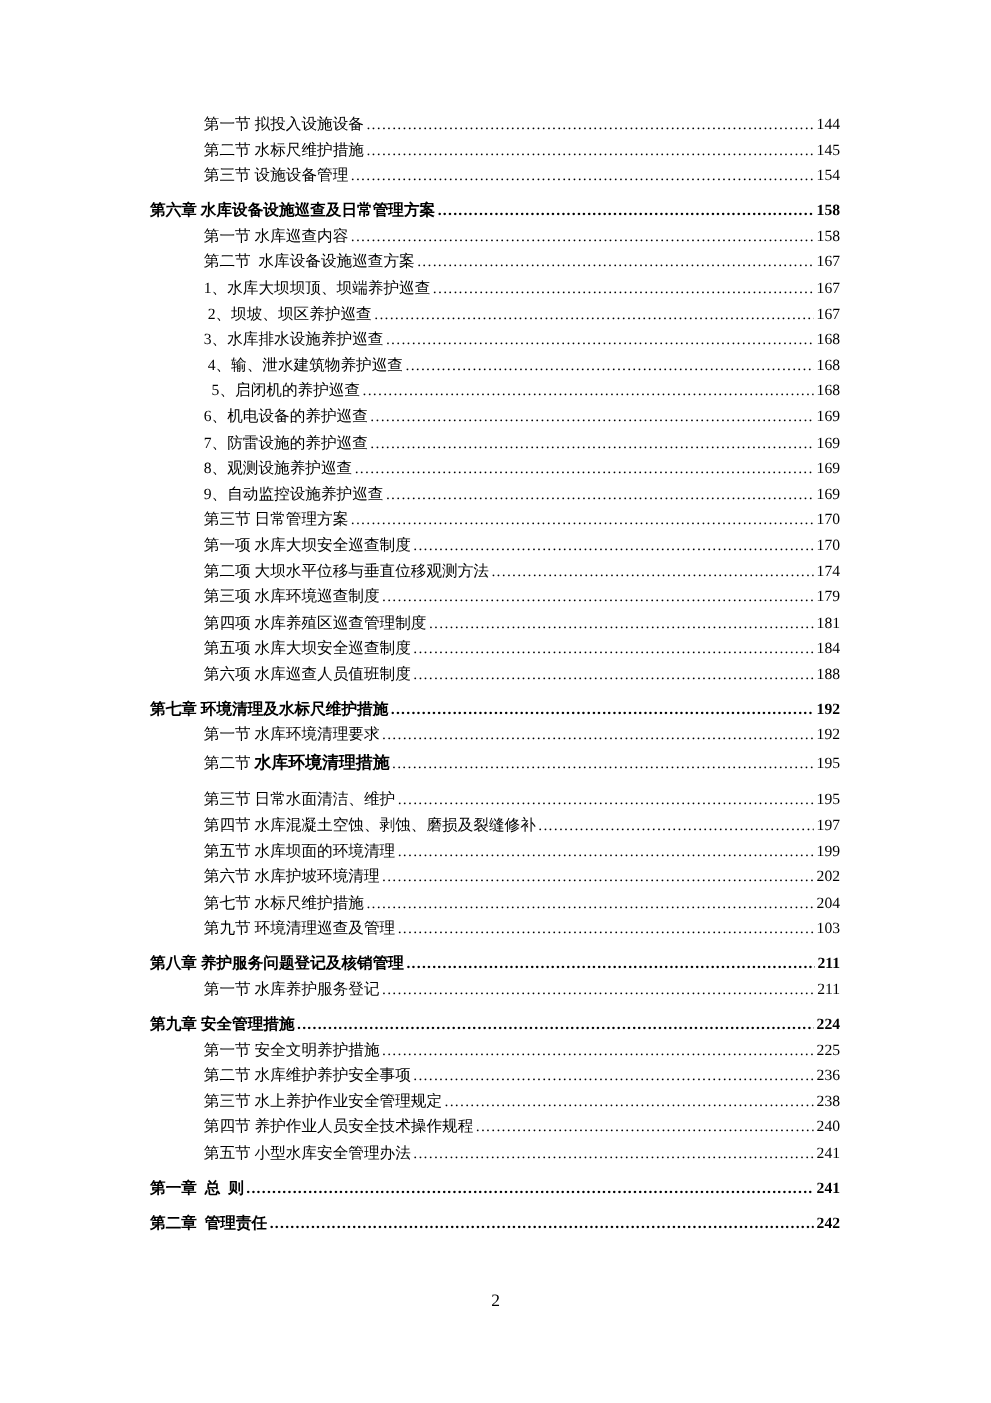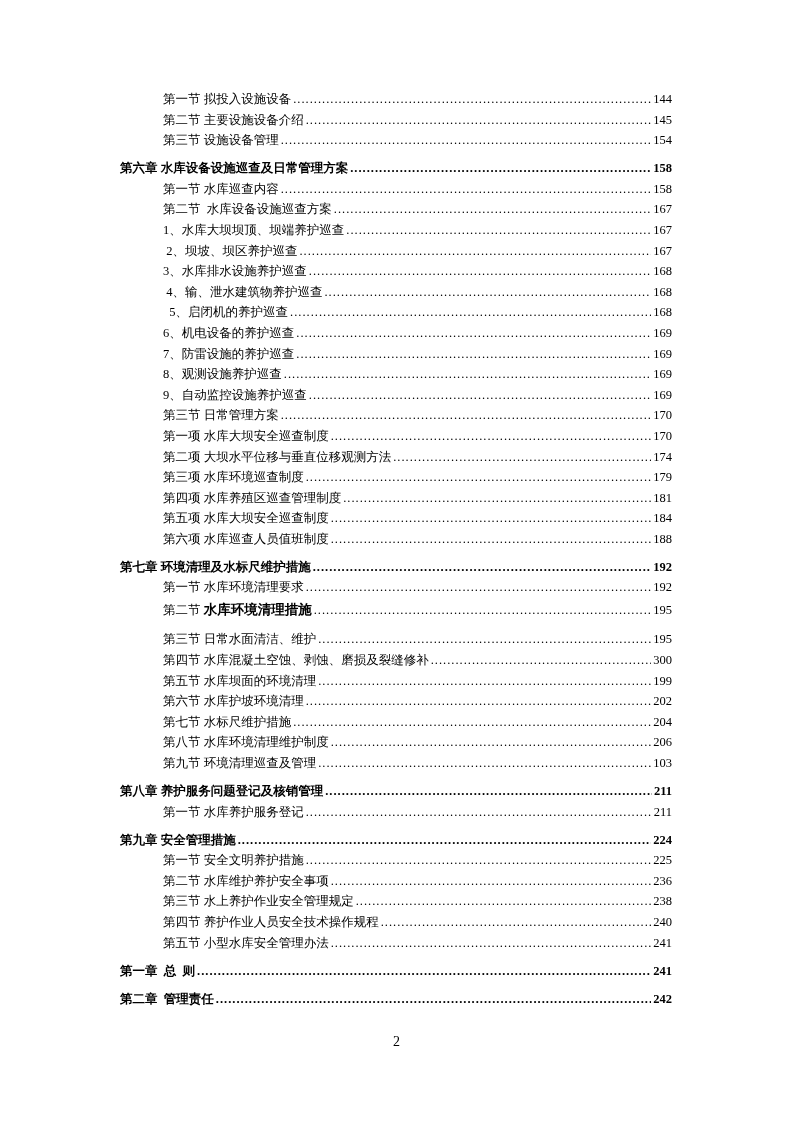--- a/index.html
+++ b/index.html
@@ -51,21 +51,21 @@
 <body>
 
 <div class="page">
   <div class="toc" id="toc">
       <div class="row section">
         <span class="txt">第一节 拟投入设施设备</span>
         <span class="dots"></span>
         <span class="pg">144</span>
       </div>
       <div class="row section">
-        <span class="txt">第二节 主要设施设备介绍</span>
+        <span class="txt">第二节 水标尺维护措施</span>
         <span class="dots"></span>
         <span class="pg">145</span>
       </div>
       <div class="row section">
         <span class="txt">第三节 设施设备管理</span>
         <span class="dots"></span>
         <span class="pg">154</span>
       </div>
       <div class="row chapter">
         <span class="txt">第六章 水库设备设施巡查及日常管理方案</span>
@@ -178,41 +178,36 @@
         <span class="pg">195</span>
       </div>
       <div class="row section">
         <span class="txt">第三节 日常水面清洁、维护</span>
         <span class="dots"></span>
         <span class="pg">195</span>
       </div>
       <div class="row section">
         <span class="txt">第四节 水库混凝土空蚀、剥蚀、磨损及裂缝修补</span>
         <span class="dots"></span>
-        <span class="pg">300</span>
+        <span class="pg">197</span>
       </div>
       <div class="row section">
         <span class="txt">第五节 水库坝面的环境清理</span>
         <span class="dots"></span>
         <span class="pg">199</span>
       </div>
       <div class="row section">
         <span class="txt">第六节 水库护坡环境清理</span>
         <span class="dots"></span>
         <span class="pg">202</span>
       </div>
       <div class="row section">
         <span class="txt">第七节 水标尺维护措施</span>
         <span class="dots"></span>
         <span class="pg">204</span>
-      </div>
-      <div class="row section">
-        <span class="txt">第八节 水库环境清理维护制度</span>
-        <span class="dots"></span>
-        <span class="pg">206</span>
       </div>
       <div class="row section">
         <span class="txt">第九节 环境清理巡查及管理</span>
         <span class="dots"></span>
         <span class="pg">103</span>
       </div>
       <div class="row chapter">
         <span class="txt">第八章 养护服务问题登记及核销管理</span>
         <span class="dots"></span>
         <span class="pg">211</span>

